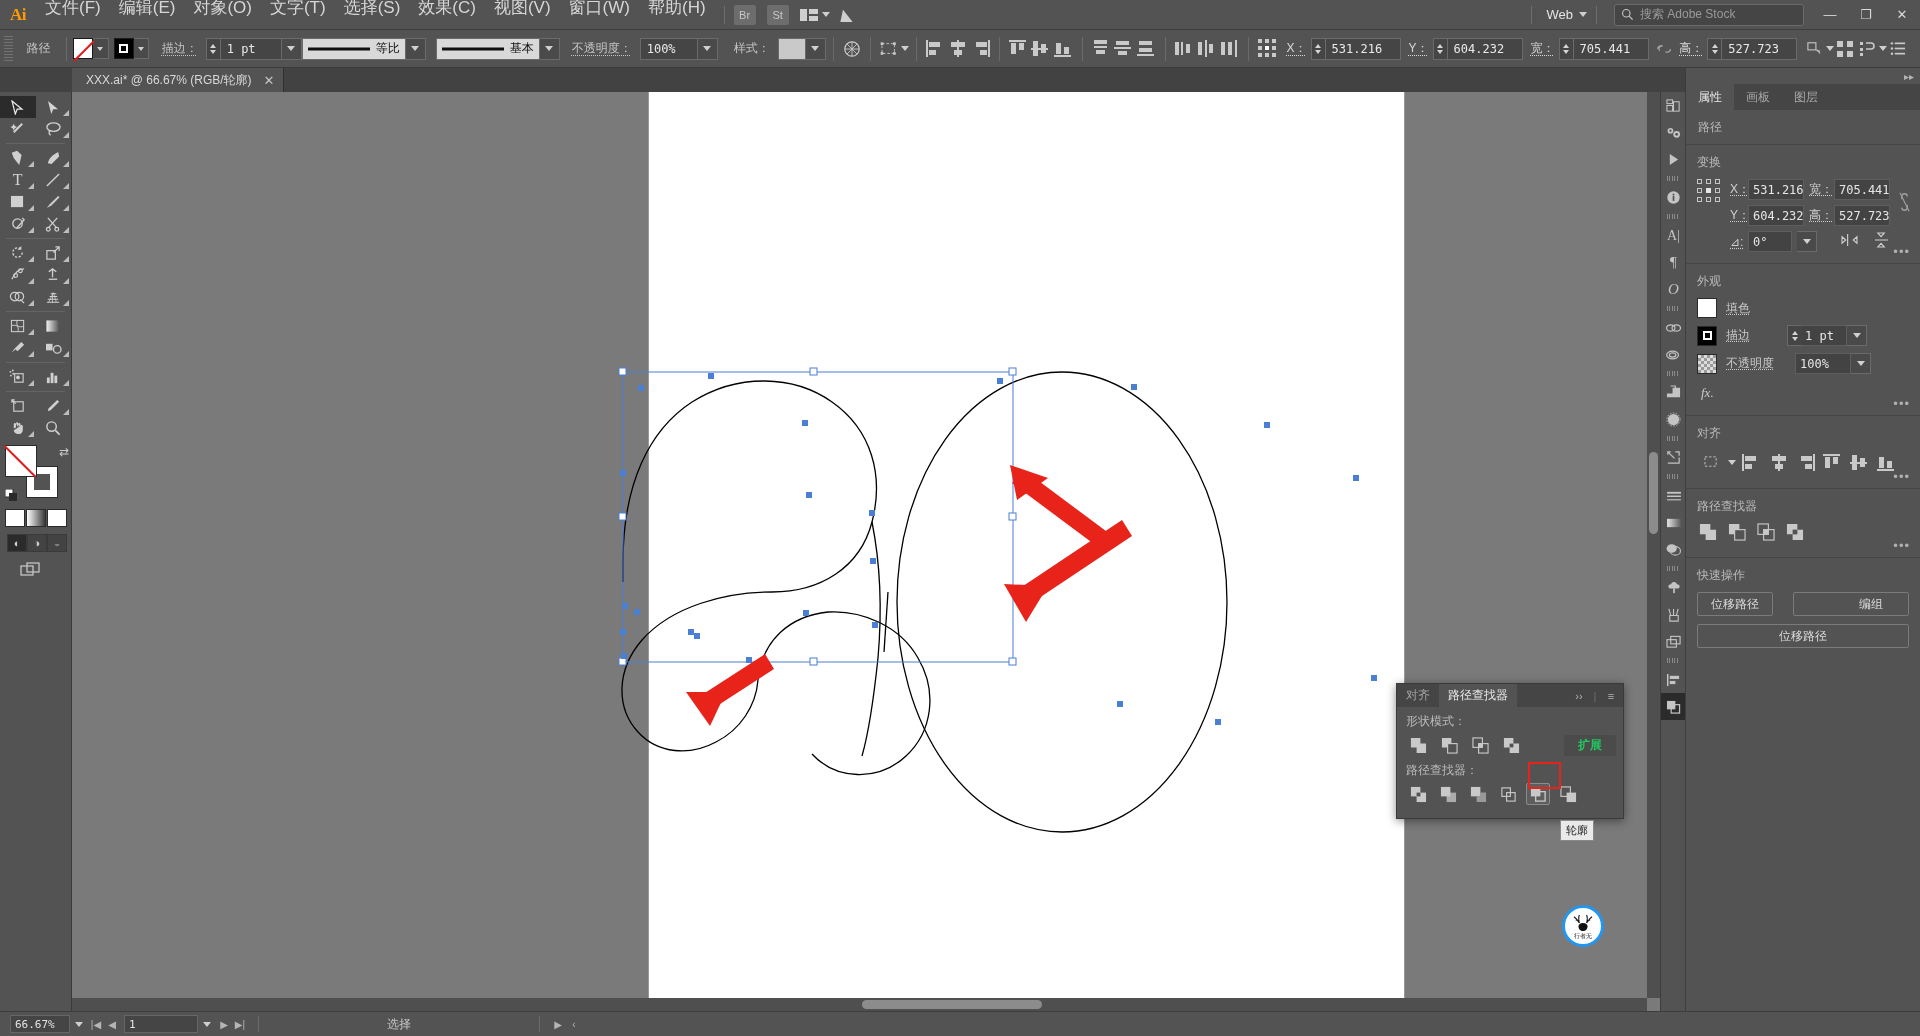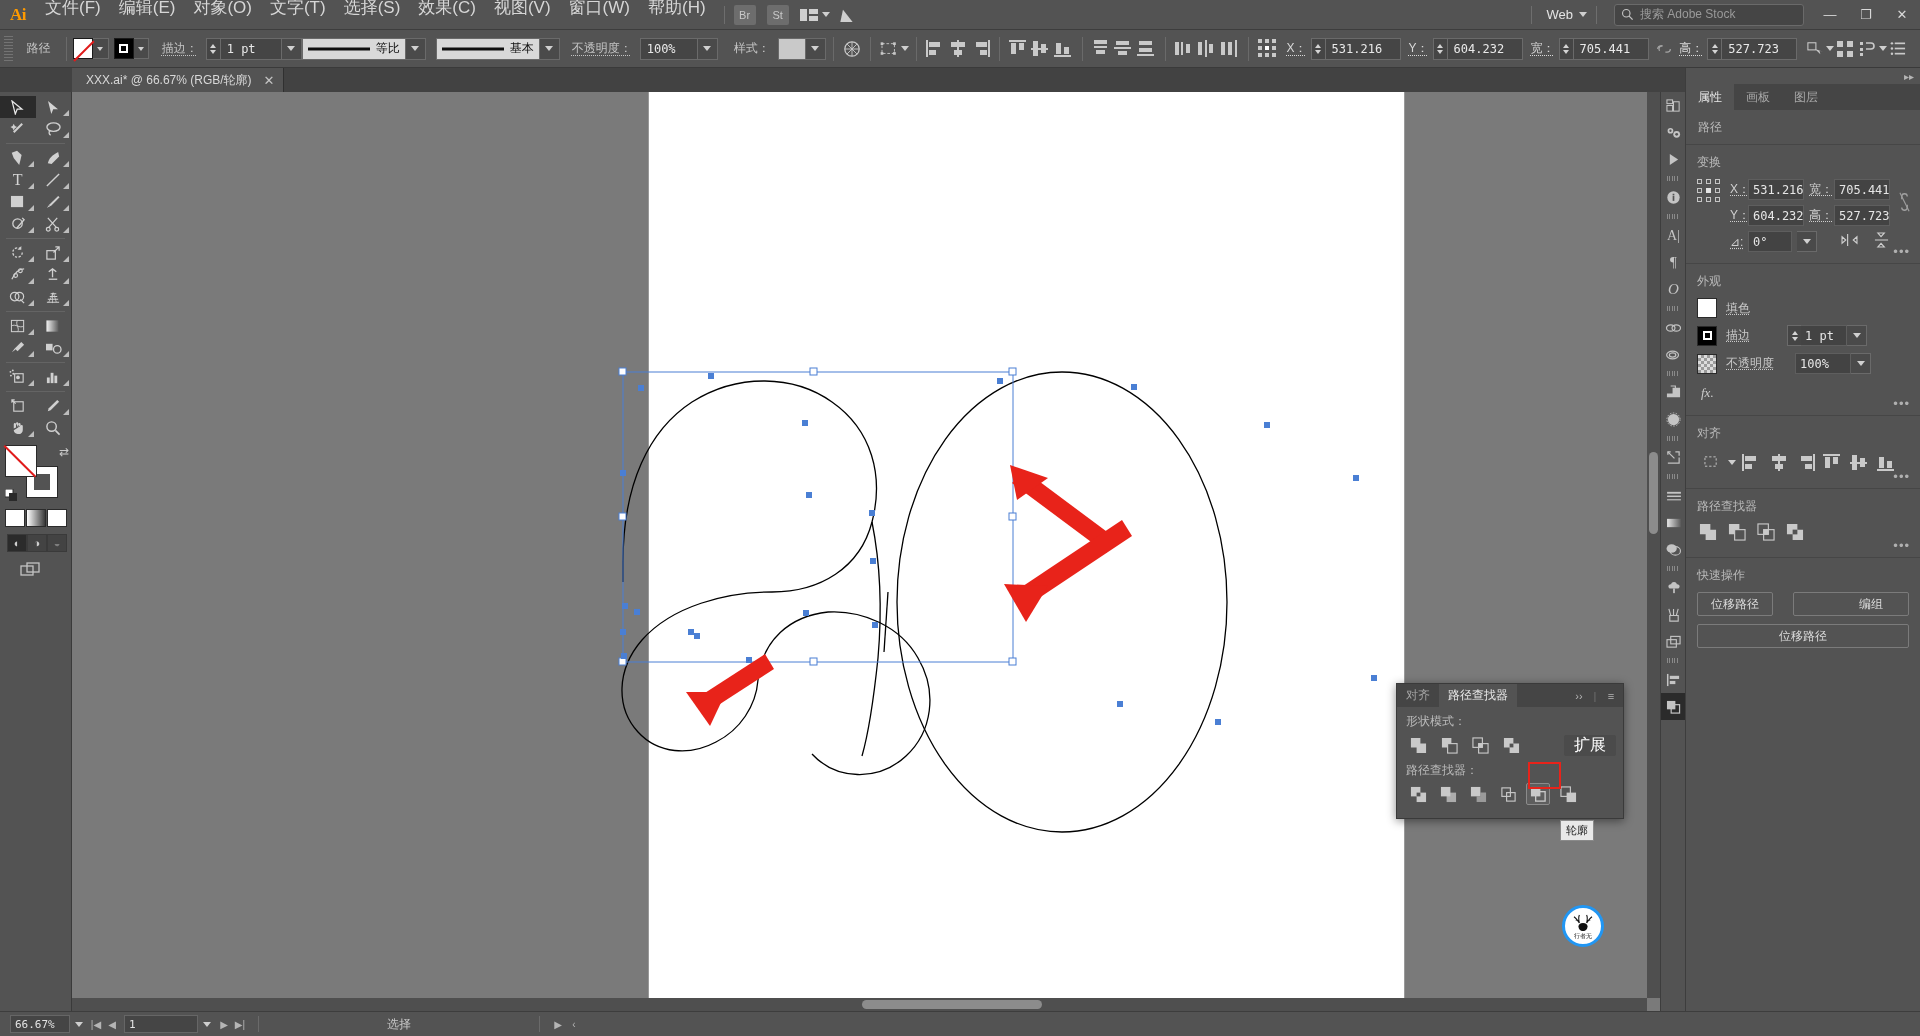--- a/index.html
+++ b/index.html
@@ -229,21 +229,21 @@
   .pf-tabs { display: flex; height: 23px; background: #454545; align-items: stretch; }
   .pf-tab { padding: 0 9px; height: 23px; line-height: 23px; font-size: 12px; color: #a5a5a5; }
   .pf-tab.active { background: #535353; color: #e9e9e9; }
   .pf-tabspacer { flex: 1; }
   .pf-tabicon { width: 16px; display:flex; align-items:center; justify-content:center; color:#b6b6b6; font-size:11px; }
   .pf-label { color: #b9b9b9; font-size: 12px; padding: 6px 0 4px 9px; }
   .pf-row { display: flex; padding-left: 9px; gap: 7px; align-items: center; }
   .pf-btn { width: 24px; height: 22px; display:flex; align-items:center; justify-content:center; }
   .pf-btn.hi { background: #5e5e5e; border: 1px solid #8b8b8b; border-radius: 2px; }
   .pf-expand { margin-left: auto; margin-right: 7px; width: 52px; height: 21px; background: #4b4b4b;
-               color: #ffffff; font-size: 16px; display:flex; align-items:center; justify-content:center; border-radius:2px;}
+               color: #22c55e; font-size: 12px; display:flex; align-items:center; justify-content:center; border-radius:2px;font-weight:bold;}
   .pf-highlight {
     position: absolute; left: 131px; top: 78px; width: 33px; height: 27px;
     border: 2px solid #e8231a; pointer-events: none;
   }
   .pf-tooltip {
     position: absolute; left: 1560px; top: 820px; background: #e9e9e9; color: #1c1c1c;
     font-size: 11px; padding: 2px 5px; border: 1px solid #8a8a8a; white-space: nowrap;
   }
 
   

